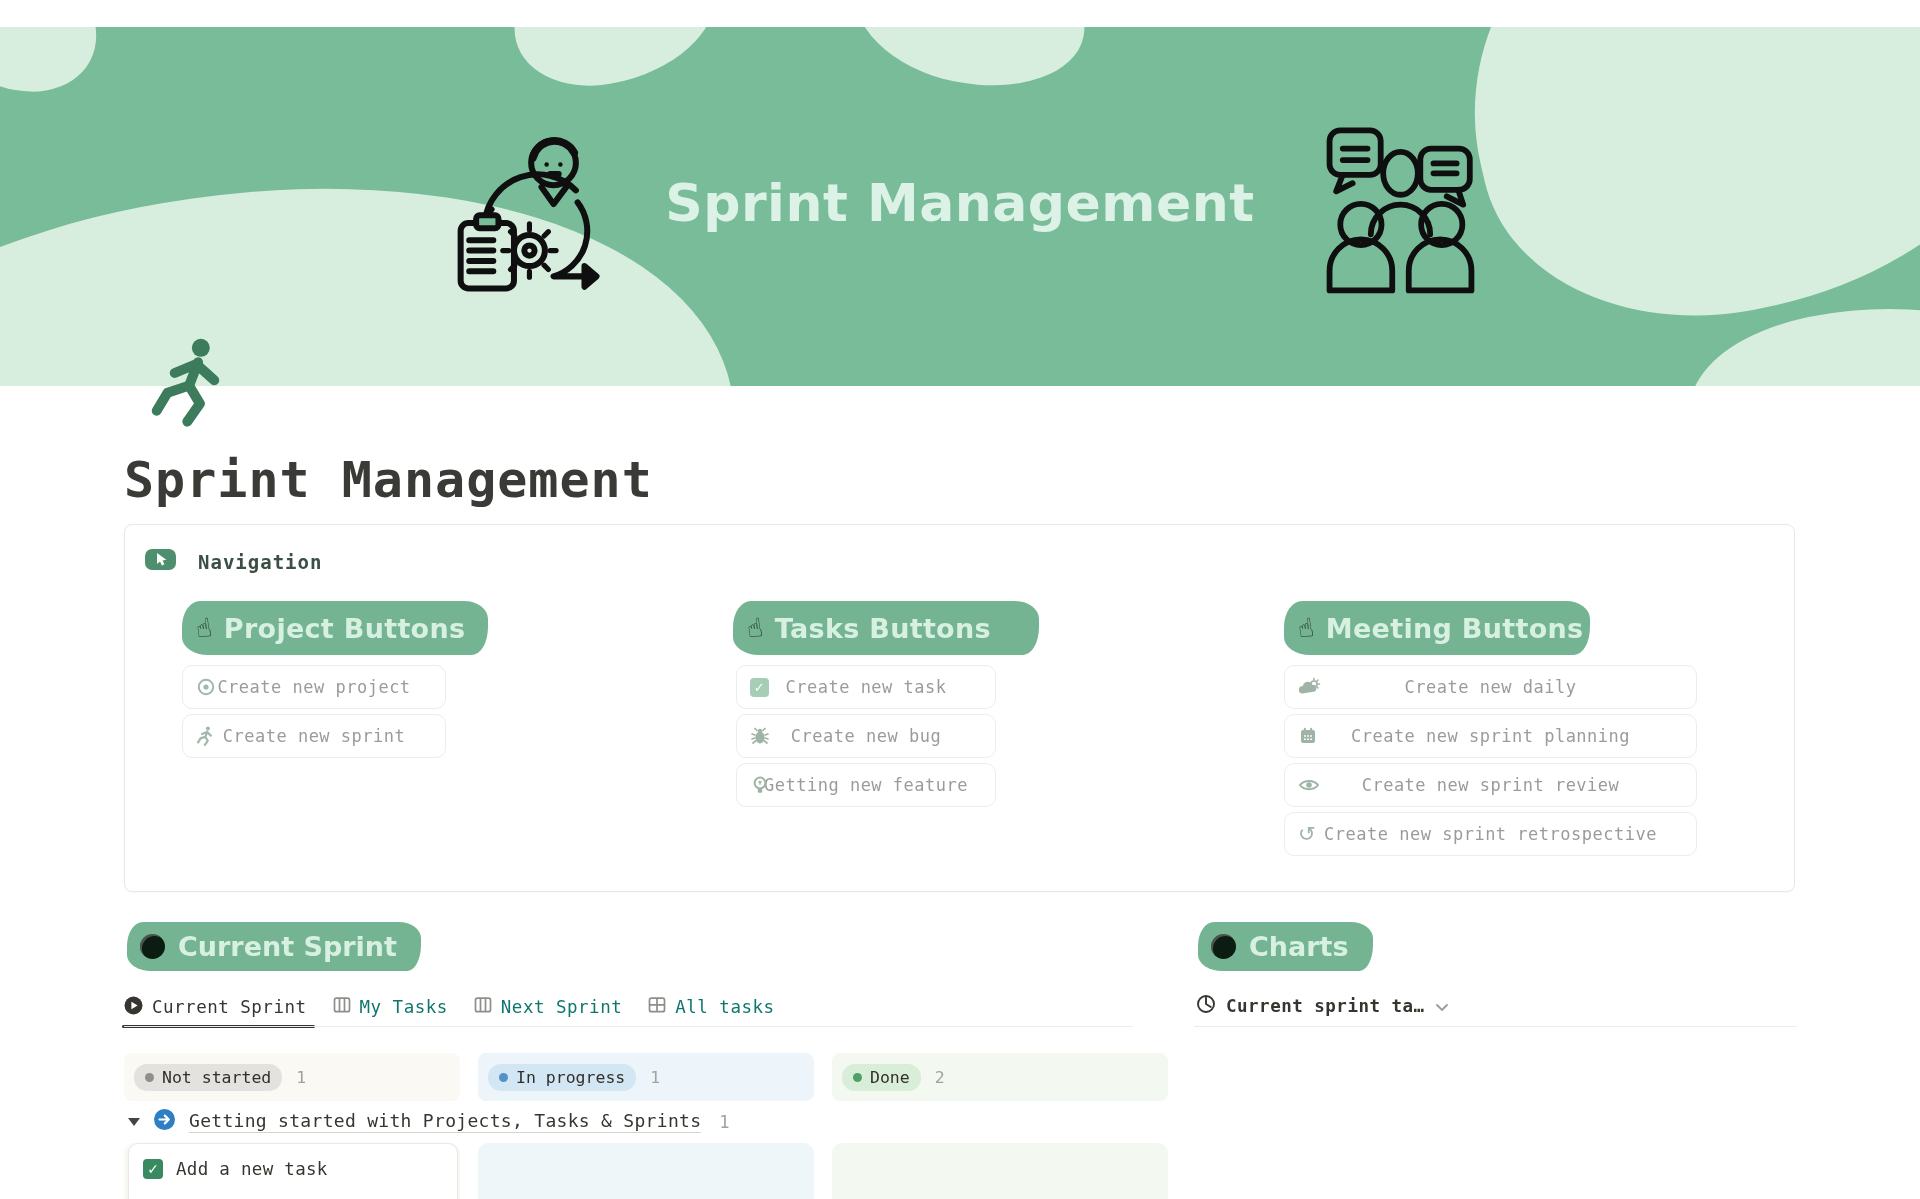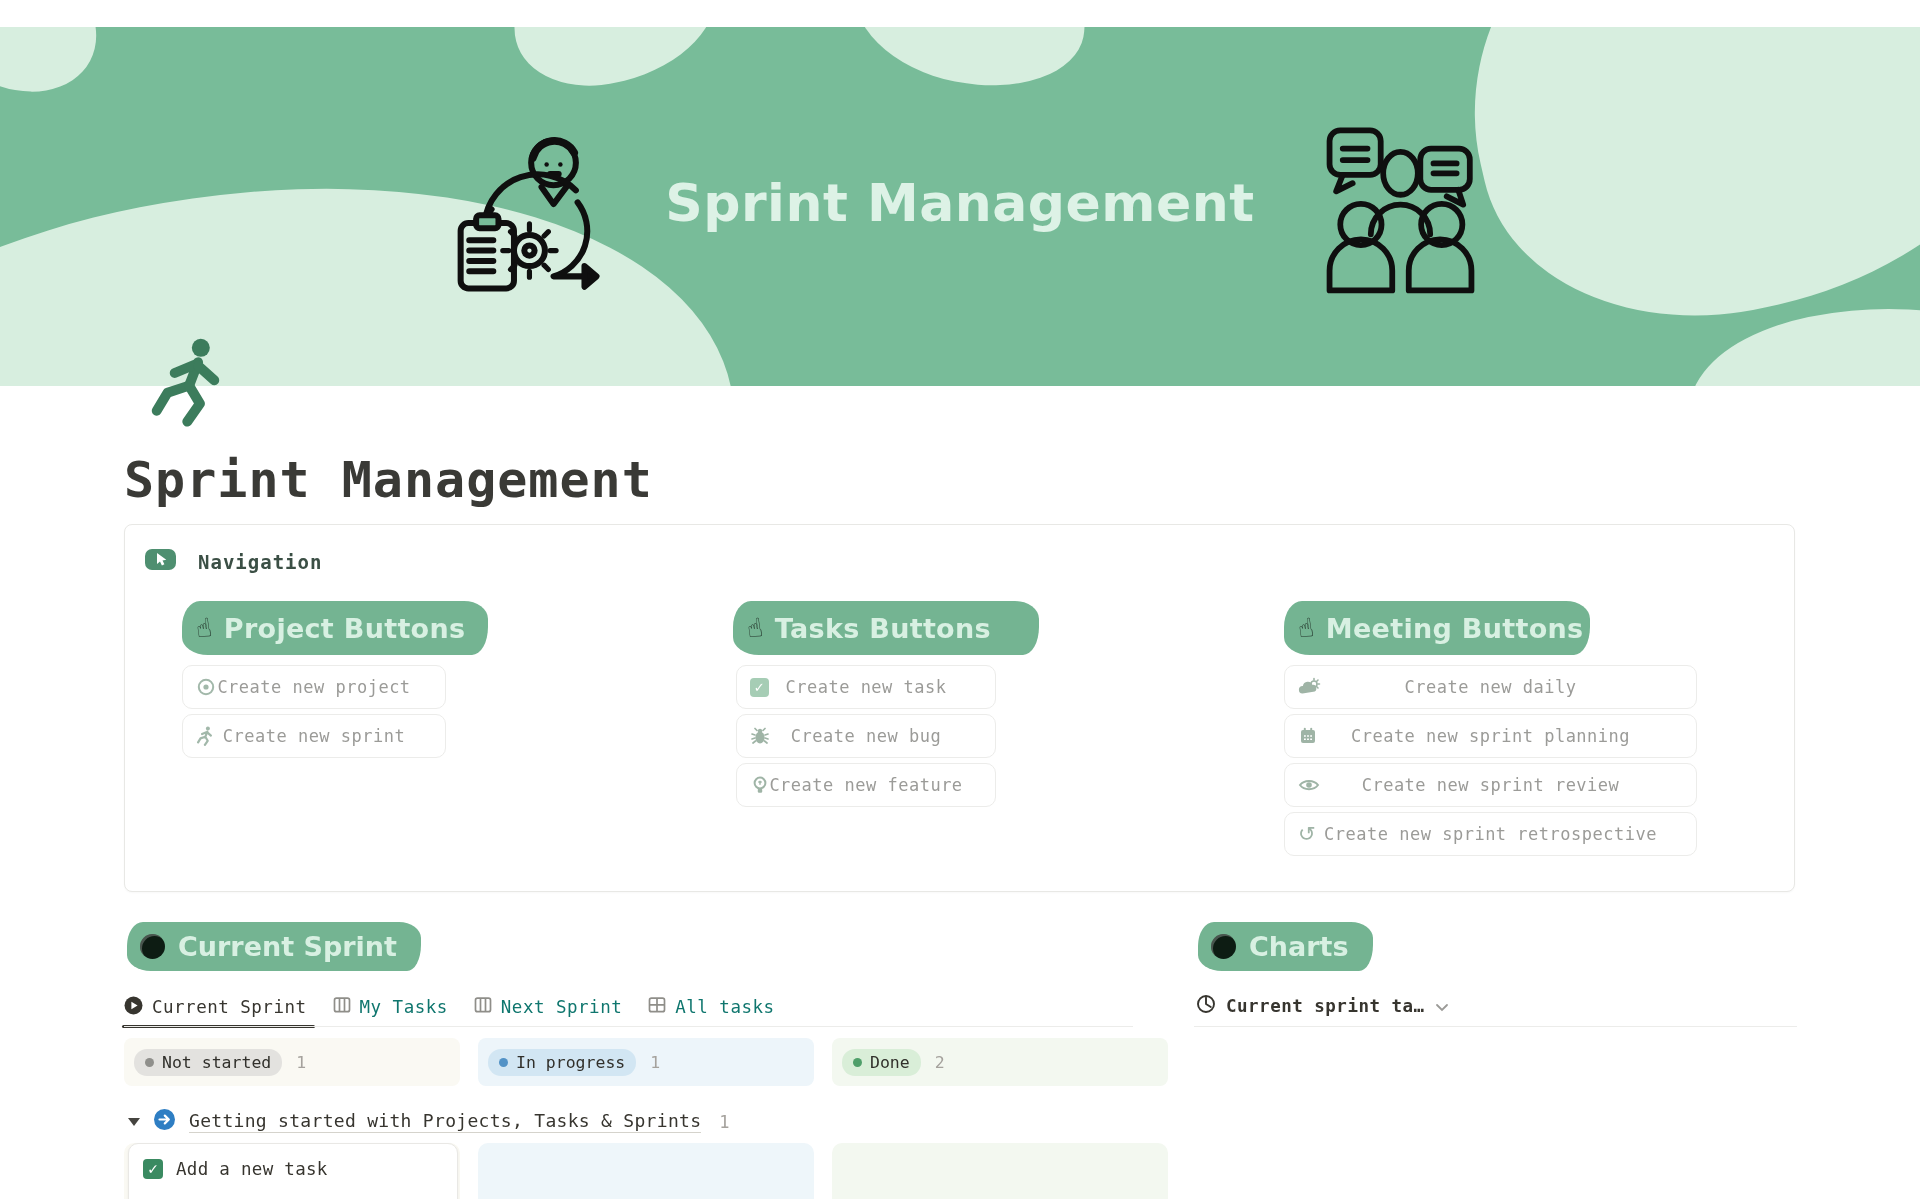--- a/index.html
+++ b/index.html
@@ -54,21 +54,21 @@
     display:flex;align-items:center;gap:13px;padding:0 24px 0 13px;cursor:pointer;}
   .section-pill .pill-label{font:700 27px "DejaVu Sans","Liberation Sans",sans-serif;color:#d8f0e2;white-space:nowrap;}
   .dot-icon{width:25px;height:25px;border-radius:50%;background:#0d1c13;box-shadow:inset 2px 2px 0 rgba(255,255,255,.25);}
 
   .tabs{position:absolute;left:0;top:68px;height:34px;display:flex;align-items:center;gap:26px;}
   .tab{position:relative;display:flex;align-items:center;gap:9px;font-size:17.5px;color:#0f766e;cursor:pointer;letter-spacing:.5px;}
   .tab.active{color:#37352f;}
   .tab.active::after{content:"";position:absolute;left:-2px;right:-8px;bottom:-9px;height:3px;background:#37352f;border-radius:2px;}
   .hr{position:absolute;top:104px;height:1px;background:#ececea;left:0;}
 
-  .kcol{position:absolute;top:116px;width:336px;height:48px;border-radius:8px;display:flex;align-items:center;}
+  .kcol{position:absolute;top:131px;width:336px;height:48px;border-radius:8px;display:flex;align-items:center;}
   .k0{left:0;background:#faf9f3;} .k1{left:354px;background:#edf5fa;} .k2{left:708px;background:#f3f8f0;}
   .kpill{display:inline-flex;align-items:center;gap:8px;height:27px;border-radius:13px;padding:0 11px;
     font-size:16.5px;color:#31302b;margin-left:10px;cursor:pointer;}
   .kp0{background:#e3e2df;} .kp1{background:#d2e6f3;} .kp2{background:#d9eed8;}
   .kdot{width:9px;height:9px;border-radius:50%;}
   .kd0{background:#8f8f8b;} .kd1{background:#5292c6;} .kd2{background:#4f9f6a;}
   .kcount{font-size:16.5px;color:#a5a29d;margin-left:14px;}
 
   .group-row{position:absolute;left:4px;top:186px;display:flex;align-items:center;gap:13px;}
   .tri{width:0;height:0;border-left:6px solid transparent;border-right:6px solid transparent;border-top:8px solid #45443f;cursor:pointer;}
@@ -218,21 +218,21 @@
       <span>Create new bug</span>
     </div>
     <div class="create-btn cc1 rr2">
       <span class="btn-icon">
         <svg width="20" height="20" viewBox="0 0 20 20" fill="none">
           <circle cx="10" cy="8" r="5.4" stroke="#9fb4a6" stroke-width="2"></circle>
           <path d="M10 5.8 v4 M8.3 7 h3.4" stroke="#9fb4a6" stroke-width="1.4"></path>
           <rect x="7.8" y="13.6" width="4.4" height="4.2" rx="1.2" fill="#9fb4a6"></rect>
         </svg>
       </span>
-      <span>Create new feature</span>
+      <span>Getting new feature</span>
     </div>
 
     <div class="create-btn cc2 rr0">
       <span class="btn-icon">
         <svg width="23" height="20" viewBox="0 0 23 20" fill="none" stroke="#9fb4a6" stroke-width="1.6" stroke-linecap="round">
           <circle cx="16" cy="7" r="3"></circle>
           <path d="M16 1.5 v1.6 M21.5 7 h-1.6 M20 3 l-1.2 1.2 M20 11 l-1.2 -1.2"></path>
           <path d="M4.5 16.5 a3.8 3.8 0 0 1 .4 -7.6 a5 5 0 0 1 9.6 -1 a3.4 3.4 0 0 1 .8 6.8 z" fill="#9fb4a6" stroke="none"></path>
         </svg>
       </span>

